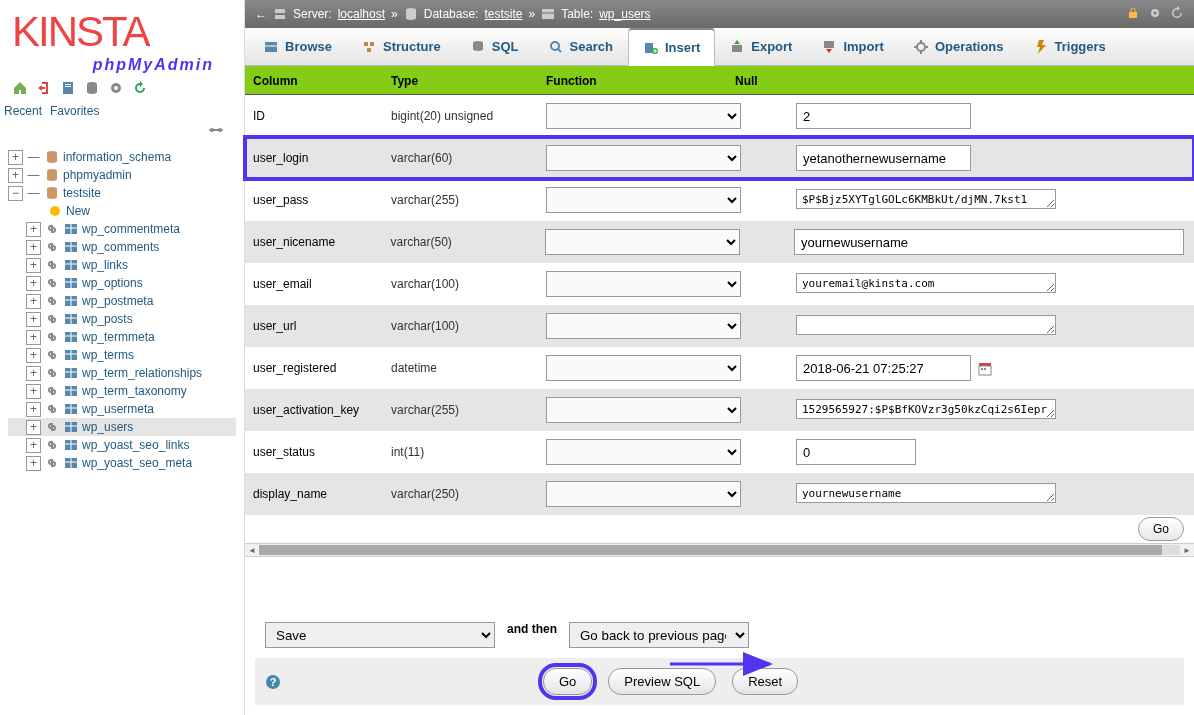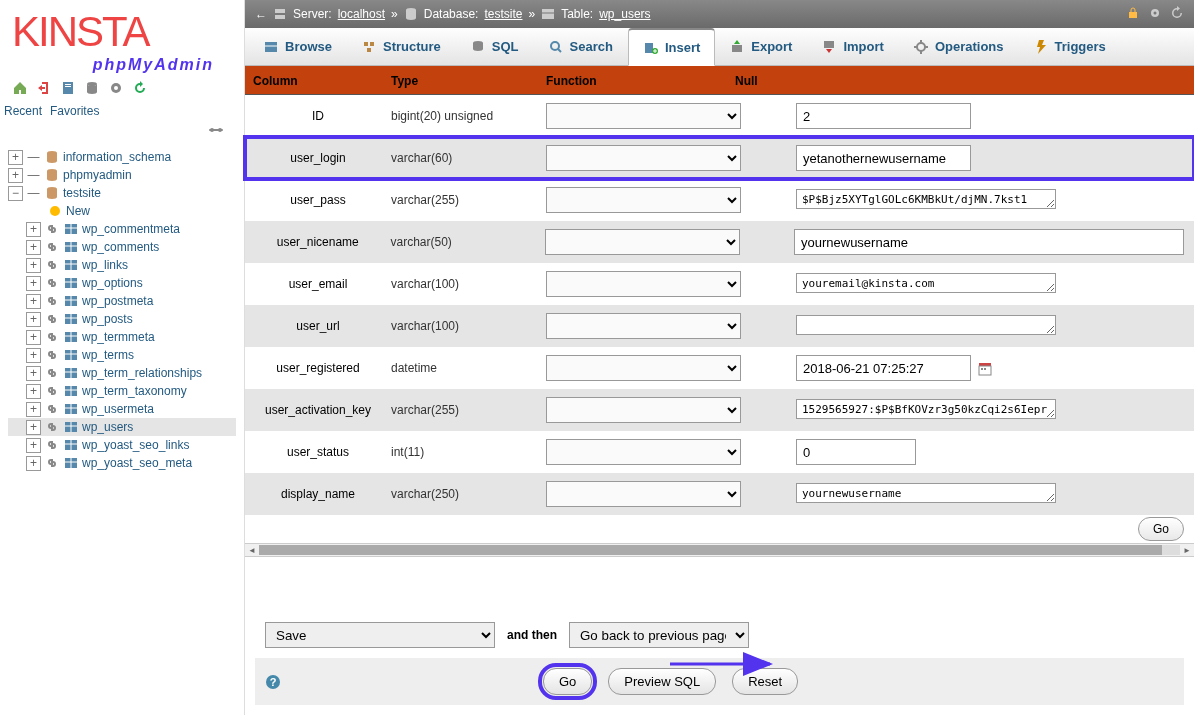--- a/index.html
+++ b/index.html
@@ -29,32 +29,32 @@
 .main { position: absolute; left: 245px; top: 0; right: 0; bottom: 0; background: #fff; }
 
 .breadcrumb { background: linear-gradient(#888, #6a6a6a); color: #fff; padding: 4px 10px; font-size: 12px; display: flex; align-items: center; gap: 6px; height: 28px; }
 .breadcrumb .crumb-link { text-decoration: underline; cursor: pointer; }
 .bc-icons-right { margin-left: auto; display: flex; gap: 8px; }
 
 .tabs { display: flex; background: linear-gradient(#fefefe, #e4e4e4); border-bottom: 1px solid #bbb; height: 38px; align-items: stretch; padding-left: 4px; }
 .tab { display: flex; align-items: center; gap: 6px; padding: 0 14px; color: #235a81; font-size: 13px; cursor: pointer; border-right: 1px solid transparent; font-weight: bold; }
 .tab.active { background: #fff; border: 1px solid #bbb; border-bottom: 1px solid #fff; border-top: 2px solid #888; margin-bottom: -1px; border-radius: 4px 4px 0 0; }
 
-.table-headers { display: flex; padding: 8px 10px 6px 8px; font-weight: bold; border-bottom: 1px solid #555; background: #c2410c; }
+.table-headers { display: flex; padding: 8px 10px 6px 8px; font-weight: bold; border-bottom: 1px solid #555; background: #84cc16; }
 .col-name { width: 138px; }
 .col-type { width: 155px; }
 .col-func { width: 189px; }
 .col-null { width: 40px; }
 .col-value { flex: 1; }
 
 .row { display: flex; align-items: center; padding: 6px 10px 6px 8px; min-height: 42px; }
 .row.even { background: #e5e5e5; }
 .row.odd { background: #fff; }
 .row.highlighted { outline: 4px solid #5333ed; outline-offset: -2px; }
-.cell-column { width: 138px; text-align: center; padding-right: 8px; }
+.cell-column { width: 138px; text-align: left; padding-right: 8px; }
 .cell-type { width: 155px; color: #333; text-align: left; }
 .cell-func { width: 210px; }
 .cell-func select { width: 195px; height: 26px; border: 1px solid #999; background: #fafafa; }
 .cell-null { width: 40px; }
 .cell-value { flex: 1; }
 .cell-value input[type=text] { border: 1px solid #999; padding: 4px 6px; font-size: 13px; background: #fff; height: 26px; }
 .cell-value textarea { border: 1px solid #999; padding: 3px 5px; font-family: monospace; font-size: 11px; width: 260px; height: 20px; resize: both; }
 .input-w-small { width: 175px; }
 .input-w-med { width: 120px; }
 .input-w-large { width: 390px; }
@@ -62,21 +62,21 @@
 
 .go-bar { display: flex; justify-content: flex-end; padding: 2px 10px; background: #fff; }
 .go-bar button { padding: 4px 14px; border: 1px solid #999; border-radius: 12px; background: linear-gradient(#fff,#e8e8e8); cursor: pointer; font-size: 12px; }
 
 .scrollbar { height: 14px; background: #f0f0f0; border-top: 1px solid #ccc; border-bottom: 1px solid #ccc; display: flex; align-items: center; }
 .scrollbar .arrow { width: 14px; height: 12px; display: flex; align-items: center; justify-content: center; font-size: 8px; color: #666; }
 .scrollbar .track { flex: 1; height: 10px; background: #ddd; position: relative; }
 .scrollbar .thumb { position: absolute; left: 0; width: 98%; height: 100%; background: #aaa; }
 
 .footer-panel { position: absolute; bottom: 0; left: 0; right: 0; padding: 10px; }
-.footer-row1 { background: #fff; padding: 10px; display: flex; align-items: center; gap: 12px; }
+.footer-row1 { background: #fff; padding: 10px; display: flex; align-items: flex-start; gap: 12px; }
 .footer-row1 select { height: 26px; border: 1px solid #999; padding: 0 6px; }
 .save-select { width: 230px; }
 .after-select { width: 180px; }
 .footer-row2 { background: #eee; padding: 10px; display: flex; align-items: center; gap: 16px; }
 .footer-row2 .help-icon { width: 16px; height: 16px; display: inline-block; }
 .footer-row2 button { padding: 5px 15px; border: 1px solid #999; border-radius: 13px; background: linear-gradient(#fff,#e4e4e4); cursor: pointer; font-size: 13px; }
 .go-highlight { outline: 4px solid #5333ed; outline-offset: 1px; }
 
 .arrow-svg { position: absolute; left: 420px; bottom: 36px; pointer-events: none; }
 

